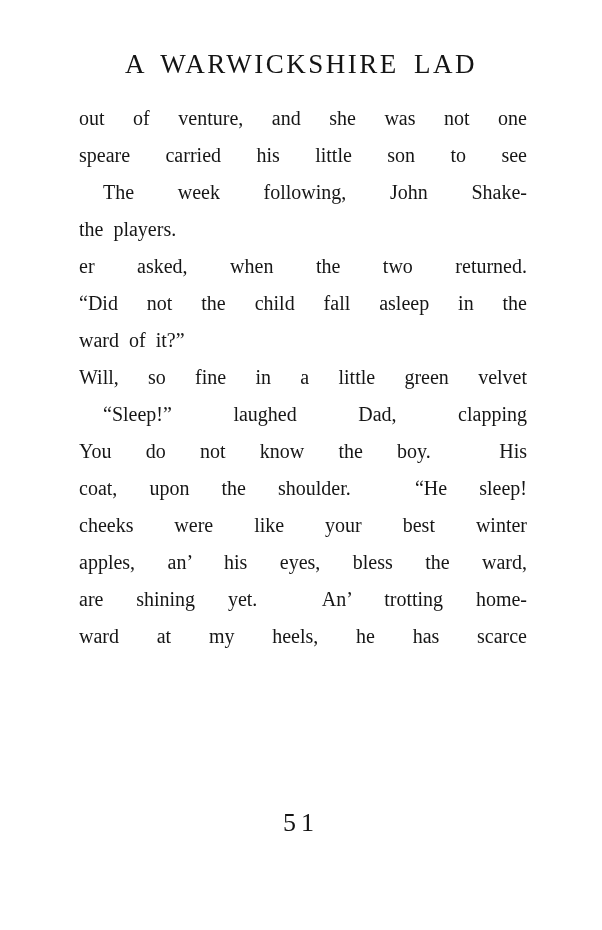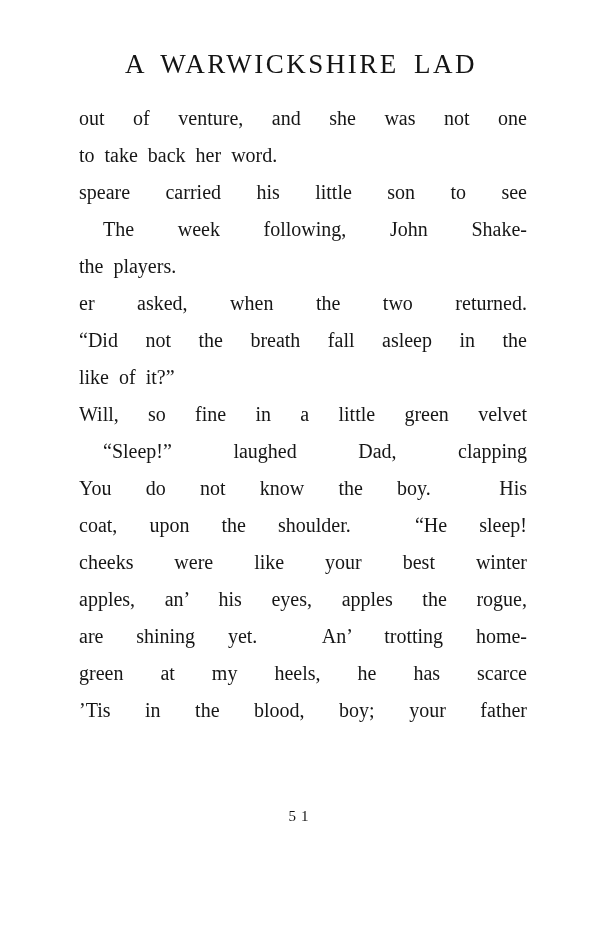--- a/index.html
+++ b/index.html
@@ -53,47 +53,45 @@
     text-align: left;
     text-align-last: left;
     word-spacing: 5px;
   }
   .page-number {
     position: absolute;
     top: 808px;
     left: 0;
     width: 100%;
     text-align: center;
-    font-size: 15px;
+    font-size: 26px;
     letter-spacing: 5px;
     color: #141414;
   }
 </style>
 </head>
 <body>
 
 <div class="page">
 
   <div class="running-head">A WARWICKSHIRE LAD</div>
 
   <div class="body-text" id="lines-container">
       <div class="line">out of venture, and she was not one</div>
-      <div class="line no-justify">to take back her word.</div>
       <div class="line">speare carried his little son to see</div>
       <div class="line indent">The week following, John Shake-</div>
       <div class="line no-justify">the players.</div>
       <div class="line">er asked, when the two returned.</div>
-      <div class="line">“Did not the breath fall asleep in the</div>
-      <div class="line no-justify">like of it?”</div>
+      <div class="line">“Did not the child fall asleep in the</div>
+      <div class="line no-justify">ward of it?”</div>
       <div class="line">Will, so fine in a little green velvet</div>
       <div class="line indent">“Sleep!” laughed Dad, clapping</div>
       <div class="line">You do not know the boy.&nbsp; His</div>
       <div class="line">coat, upon the shoulder.&nbsp; “He sleep!</div>
       <div class="line">cheeks were like your best winter</div>
-      <div class="line">apples, an’ his eyes, apples the rogue,</div>
+      <div class="line">apples, an’ his eyes, bless the ward,</div>
       <div class="line">are shining yet.&nbsp; An’ trotting home-</div>
-      <div class="line">green at my heels, he has scarce</div>
-      <div class="line">’Tis in the blood, boy; your father</div>
+      <div class="line">ward at my heels, he has scarce</div>
     </div>
 
   <div class="page-number">51</div>
 
 </div>
 
 </body></html>

